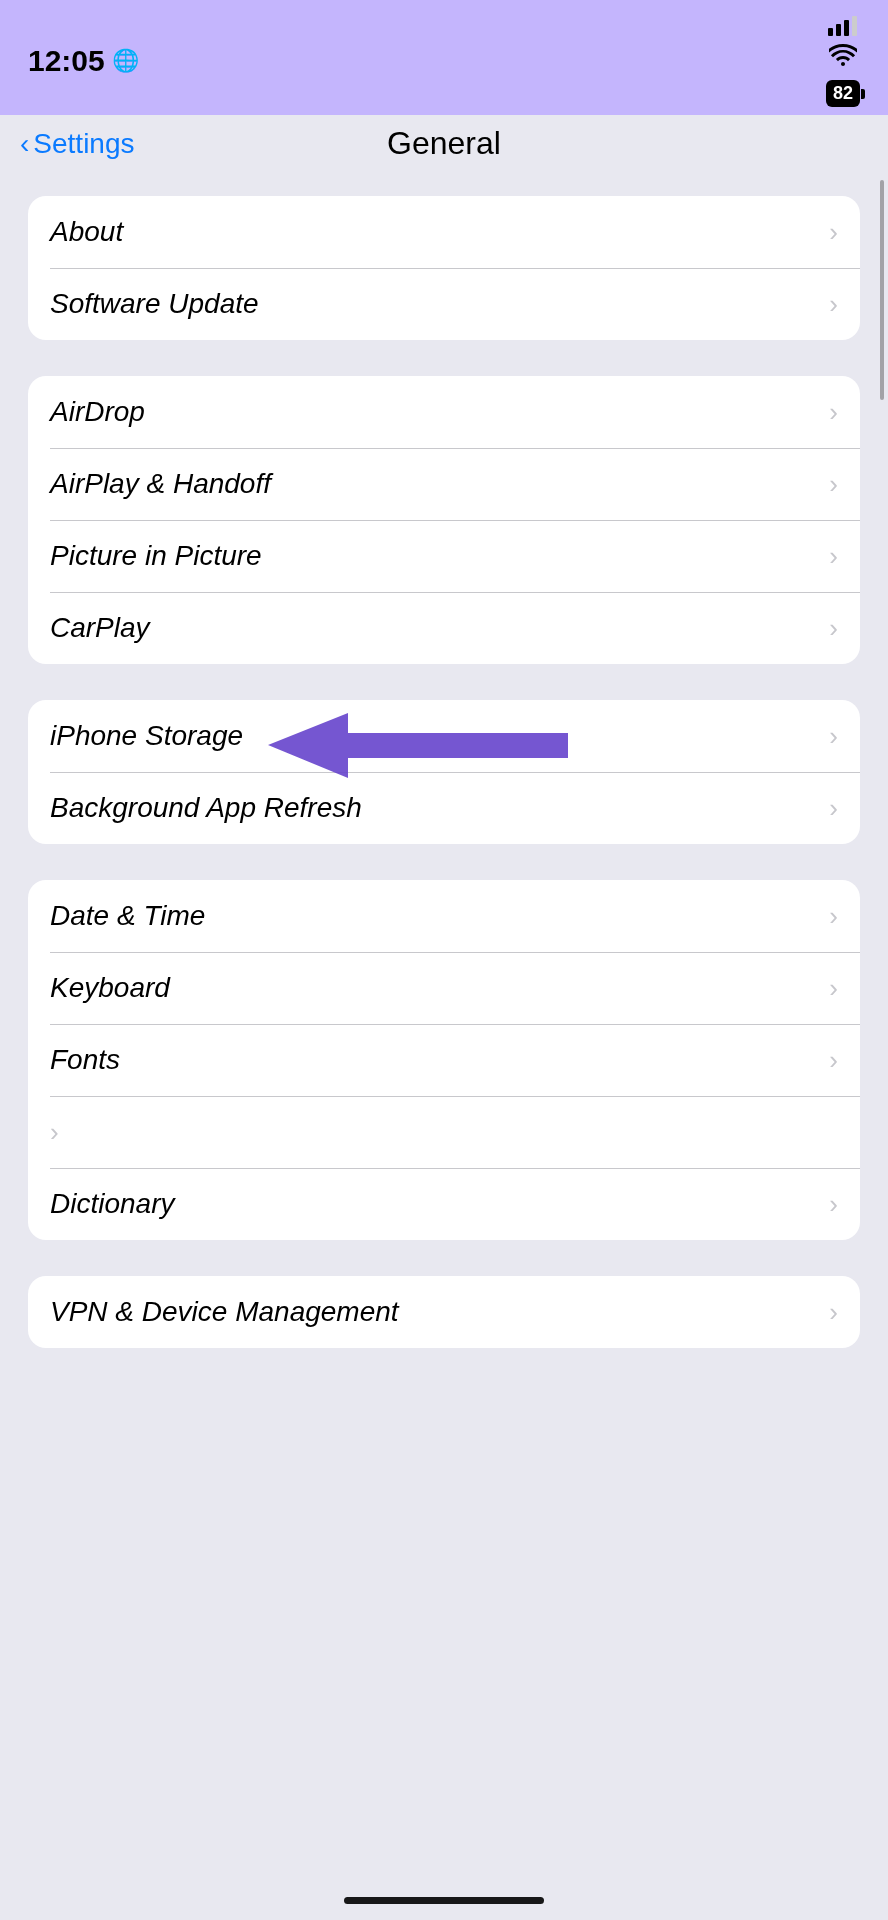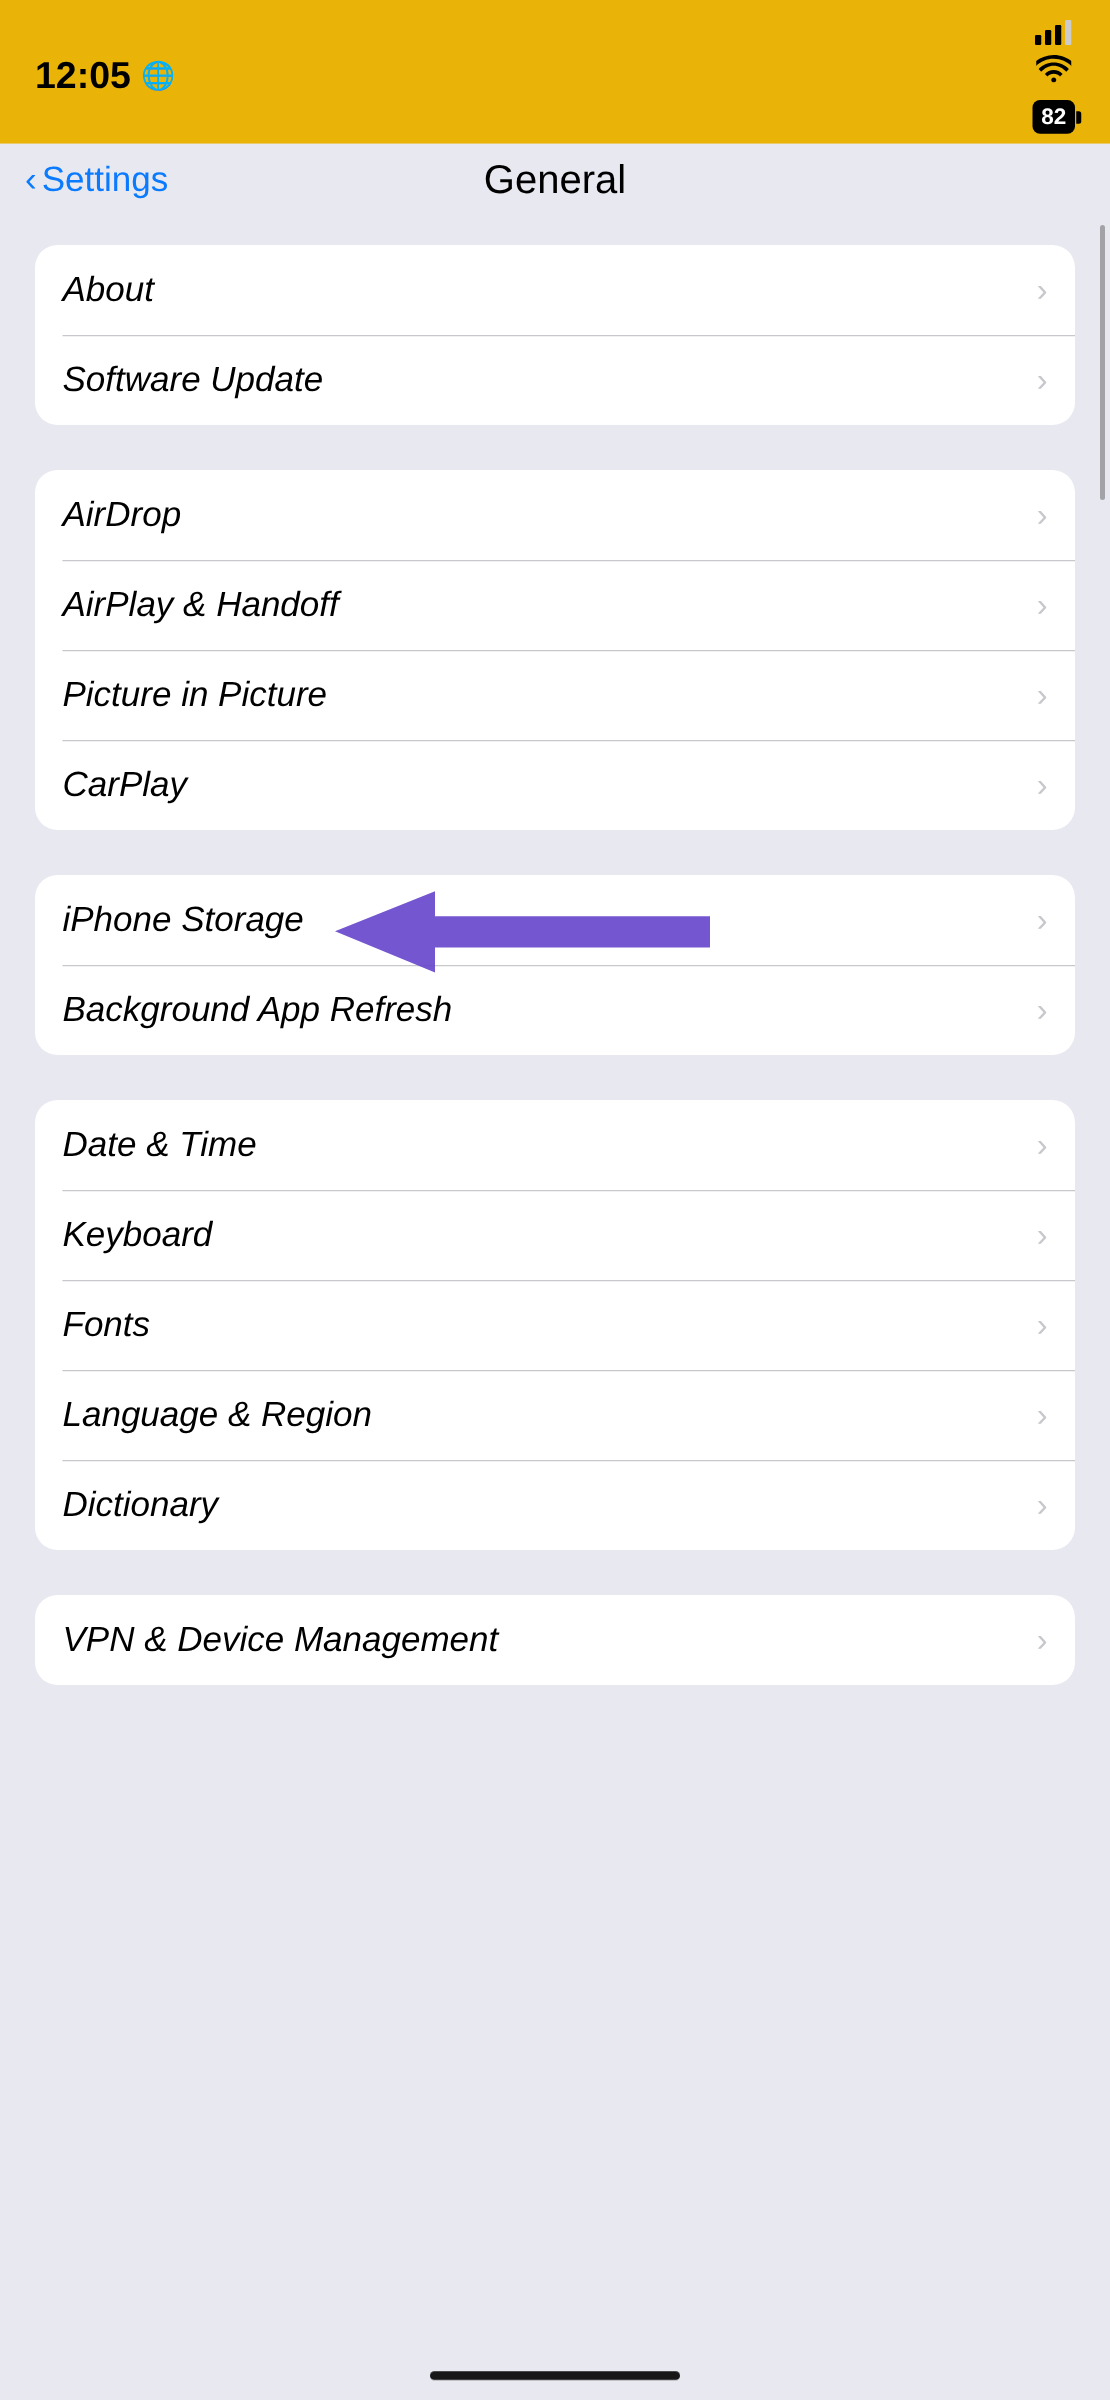--- a/index.html
+++ b/index.html
@@ -17,21 +17,21 @@
       position: relative;
       overflow-x: hidden;
     }
 
     
     .status-bar {
       display: flex;
       justify-content: space-between;
       align-items: center;
       padding: 14px 28px 8px 28px;
-      background-color: #eab308;
+      background-color: #c4b5fd;
     }
 
     .status-time {
       font-size: 30px;
       font-weight: 600;
       color: #000;
     }
 
     .status-icons {
       display: flex;
@@ -322,21 +322,20 @@
         <span class="chevron-right">›</span>
       </div>
     </div>
     <div class="settings-row">
       <span class="row-label">Fonts</span>
       <div class="row-right">
         <span class="chevron-right">›</span>
       </div>
     </div>
     <div class="settings-row">
-      <span class="row-label">Language &amp; Region</span>
       <div class="row-right">
         <span class="chevron-right">›</span>
       </div>
     </div>
     <div class="settings-row">
       <span class="row-label">Dictionary</span>
       <div class="row-right">
         <span class="chevron-right">›</span>
       </div>
     </div>

